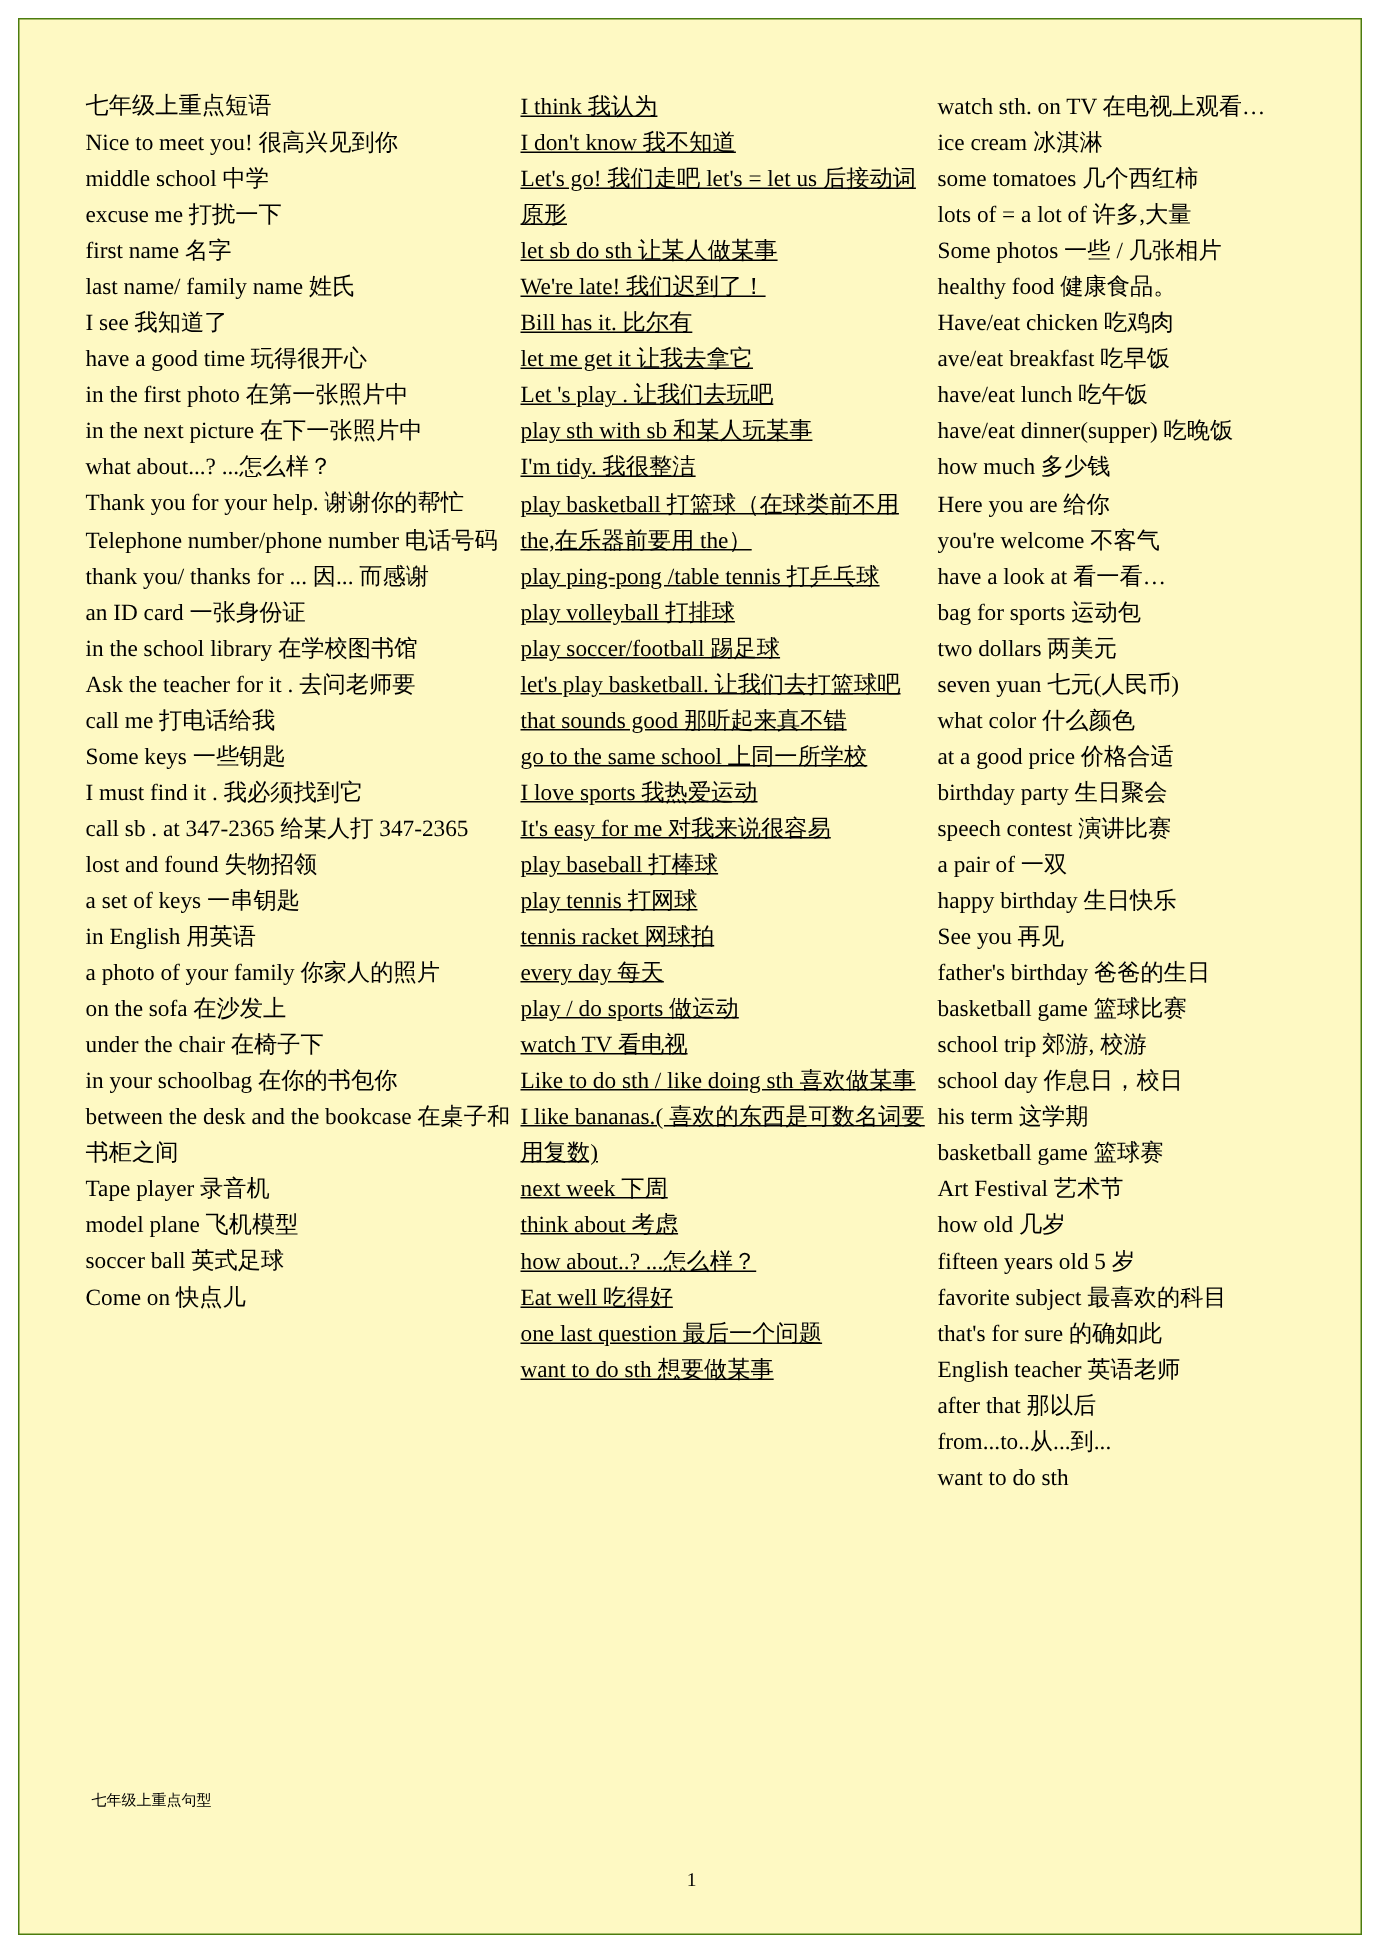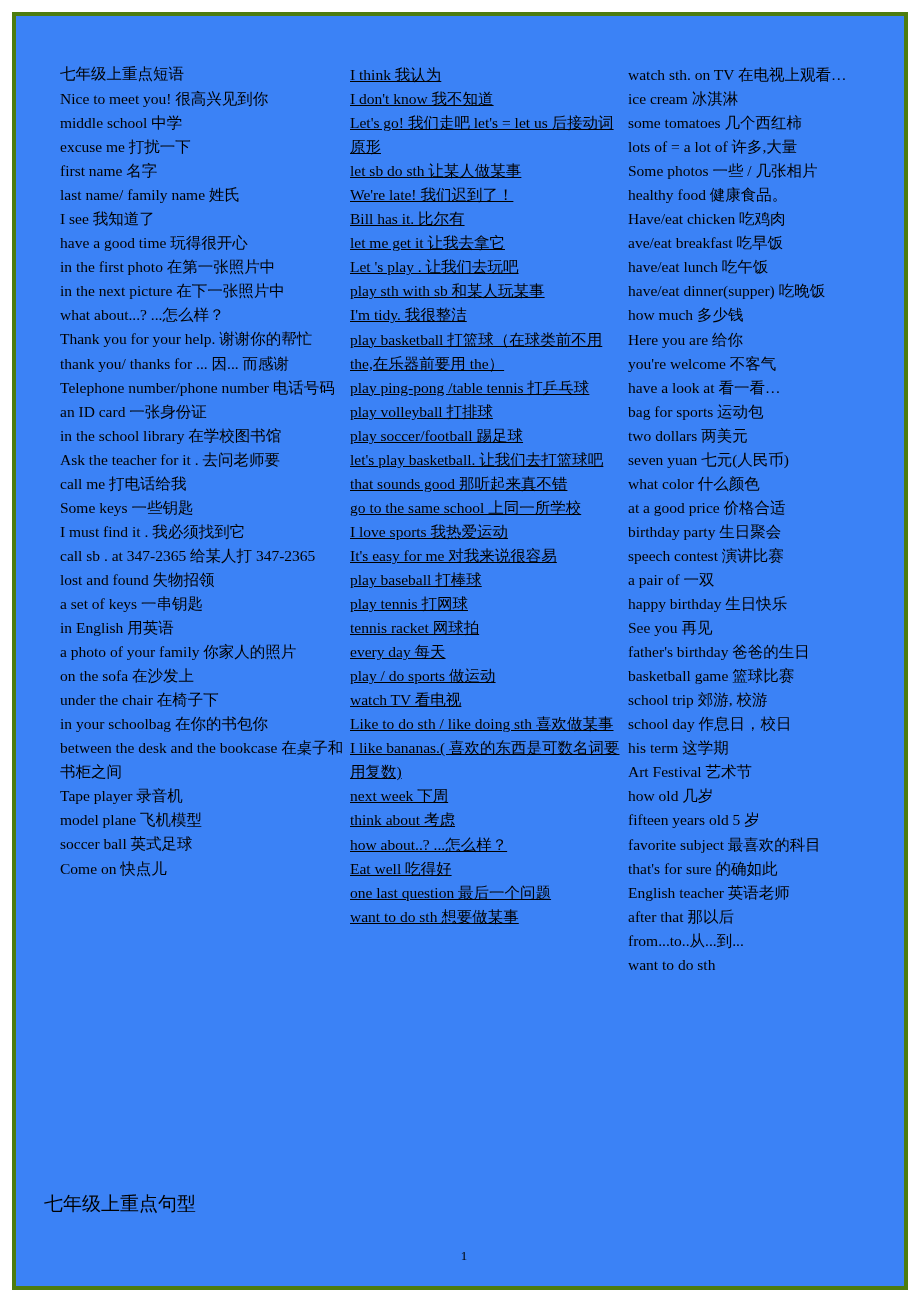--- a/index.html
+++ b/index.html
@@ -14,23 +14,23 @@
     color: #000000;
     position: relative;
     overflow: hidden;
   }
   .page {
     position: absolute;
     left: 12px;
     top: 12px;
     width: 896px;
     height: 1278px;
-    border: 4px solid #4d7c0f;
+    border: 1px solid #4d7c0f;
     box-sizing: border-box;
-    background: #3b82f6;
+    background: #fef9c3;
   }
   .content {
     position: absolute;
     left: 44px;
     top: 46px;
     width: 860px;
   }
   .doc-title {
     font-size: 15.5px;
     line-height: 24px;
@@ -52,23 +52,23 @@
   .entry {
     font-size: 15.5px;
     line-height: 24.05px;
     margin: 0;
     padding: 0;
     word-break: break-word;
     text-align: left;
   }
   .footer-title {
     position: absolute;
-    left: 28px;
+    left: 48px;
     top: 1176px;
-    font-size: 19px;
+    font-size: 10px;
     line-height: 24px;
     white-space: nowrap;
   }
   .page-number {
     position: absolute;
     left: 0;
     top: 1232px;
     width: 896px;
     text-align: center;
     font-size: 13px;
@@ -91,22 +91,22 @@
           <div class="entry">middle school   中学</div>
           <div class="entry">excuse me  打扰一下</div>
           <div class="entry">first name    名字</div>
           <div class="entry">last name/ family name   姓氏</div>
           <div class="entry">I see   我知道了</div>
           <div class="entry">have a good time    玩得很开心</div>
           <div class="entry">in the first photo  在第一张照片中</div>
           <div class="entry">in the next picture  在下一张照片中</div>
           <div class="entry">what about...?   ...怎么样？</div>
           <div class="entry">Thank you for your help. 谢谢你的帮忙</div>
+          <div class="entry">Telephone  number/phone  number 电话号码</div>
           <div class="entry">thank you/ thanks for ...  因... 而感谢</div>
-          <div class="entry">Telephone  number/phone  number 电话号码</div>
           <div class="entry">an ID card    一张身份证</div>
           <div class="entry">in the school library    在学校图书馆</div>
           <div class="entry">Ask the teacher for it .  去问老师要</div>
           <div class="entry">call me  打电话给我</div>
           <div class="entry">Some keys  一些钥匙</div>
           <div class="entry">I must find it .   我必须找到它</div>
           <div class="entry">call sb    .  at 347-2365  给某人打 347-2365</div>
           <div class="entry">lost and found    失物招领</div>
           <div class="entry"> a set of keys    一串钥匙</div>
           <div class="entry">in English   用英语</div>
@@ -178,20 +178,21 @@
           <div class="entry">birthday party    生日聚会</div>
           <div class="entry">speech contest   演讲比赛</div>
           <div class="entry">a pair of    一双</div>
           <div class="entry">happy birthday  生日快乐</div>
           <div class="entry">See you  再见</div>
           <div class="entry">father's birthday  爸爸的生日</div>
           <div class="entry">basketball game  篮球比赛</div>
           <div class="entry">school trip 郊游, 校游</div>
           <div class="entry">school day   作息日，校日</div>
           <div class="entry">his term 这学期</div>
+          <div class="entry">basketball game  篮球赛</div>
           <div class="entry">Art Festival  艺术节</div>
           <div class="entry">how old  几岁</div>
           <div class="entry">fifteen years old 5 岁</div>
           <div class="entry">favorite subject  最喜欢的科目</div>
           <div class="entry">that's for sure  的确如此</div>
           <div class="entry">English teacher  英语老师</div>
           <div class="entry">after that    那以后</div>
           <div class="entry">from...to..从...到...</div>
           <div class="entry">want to do sth</div>
         </div>

